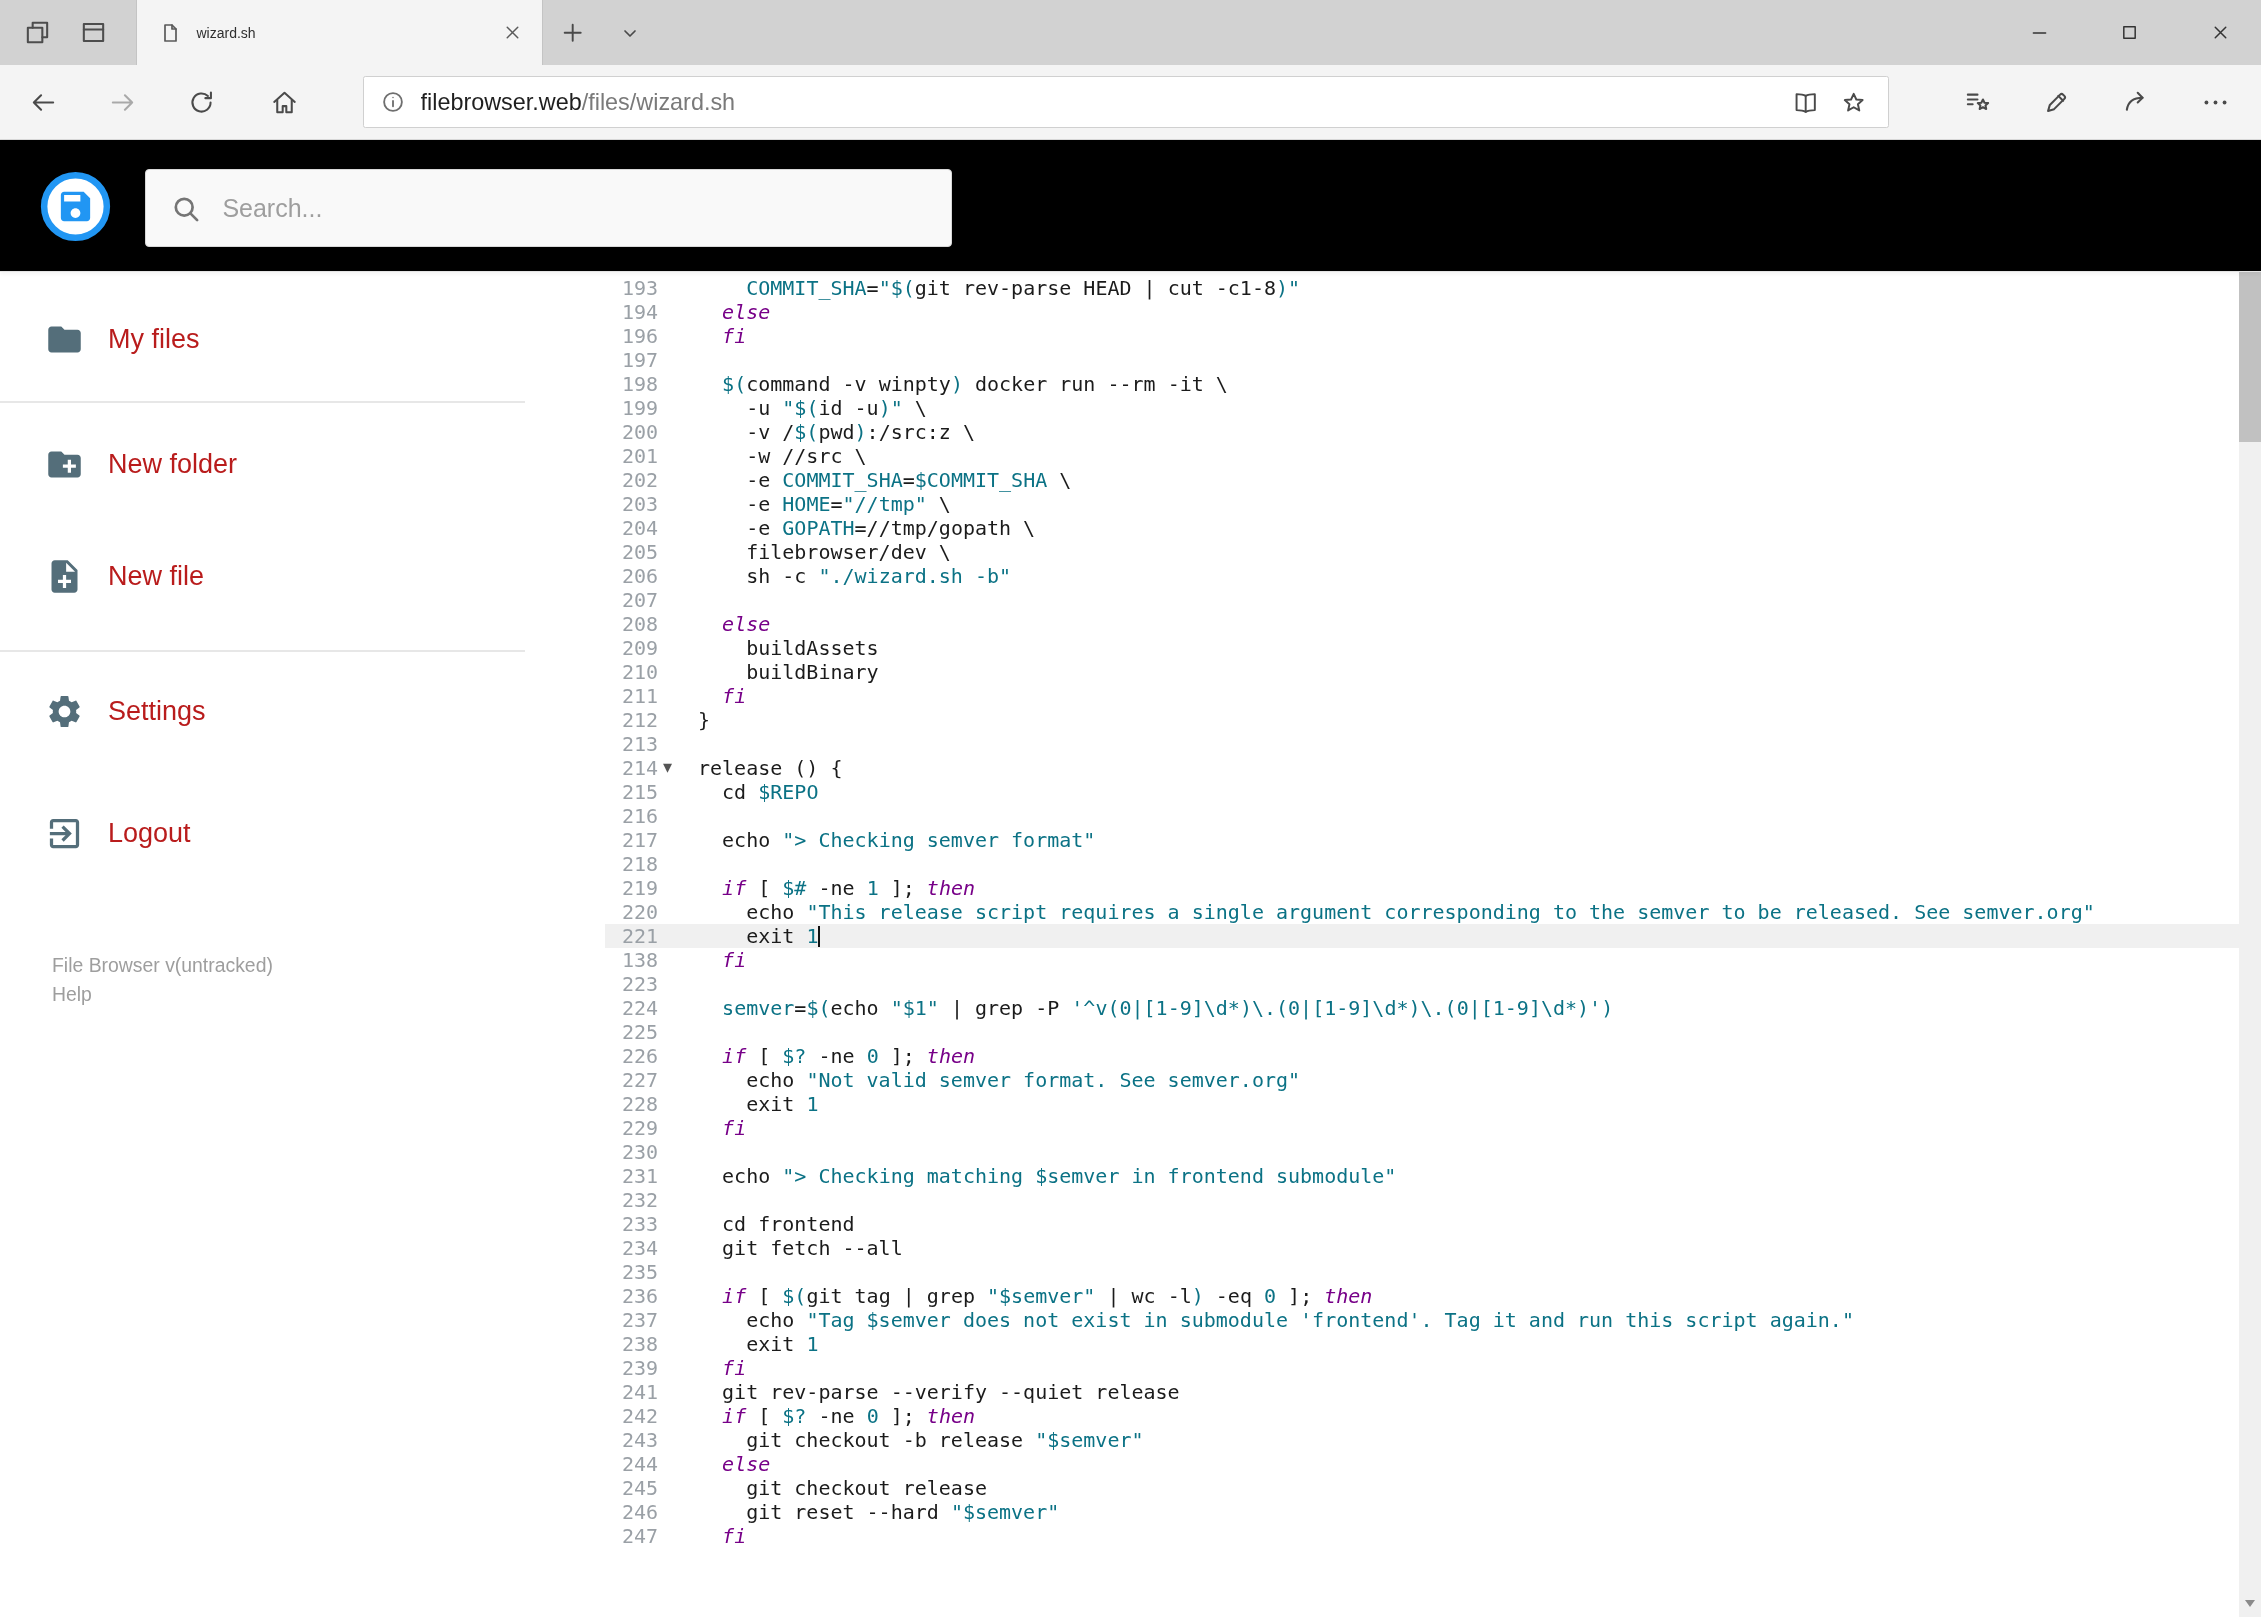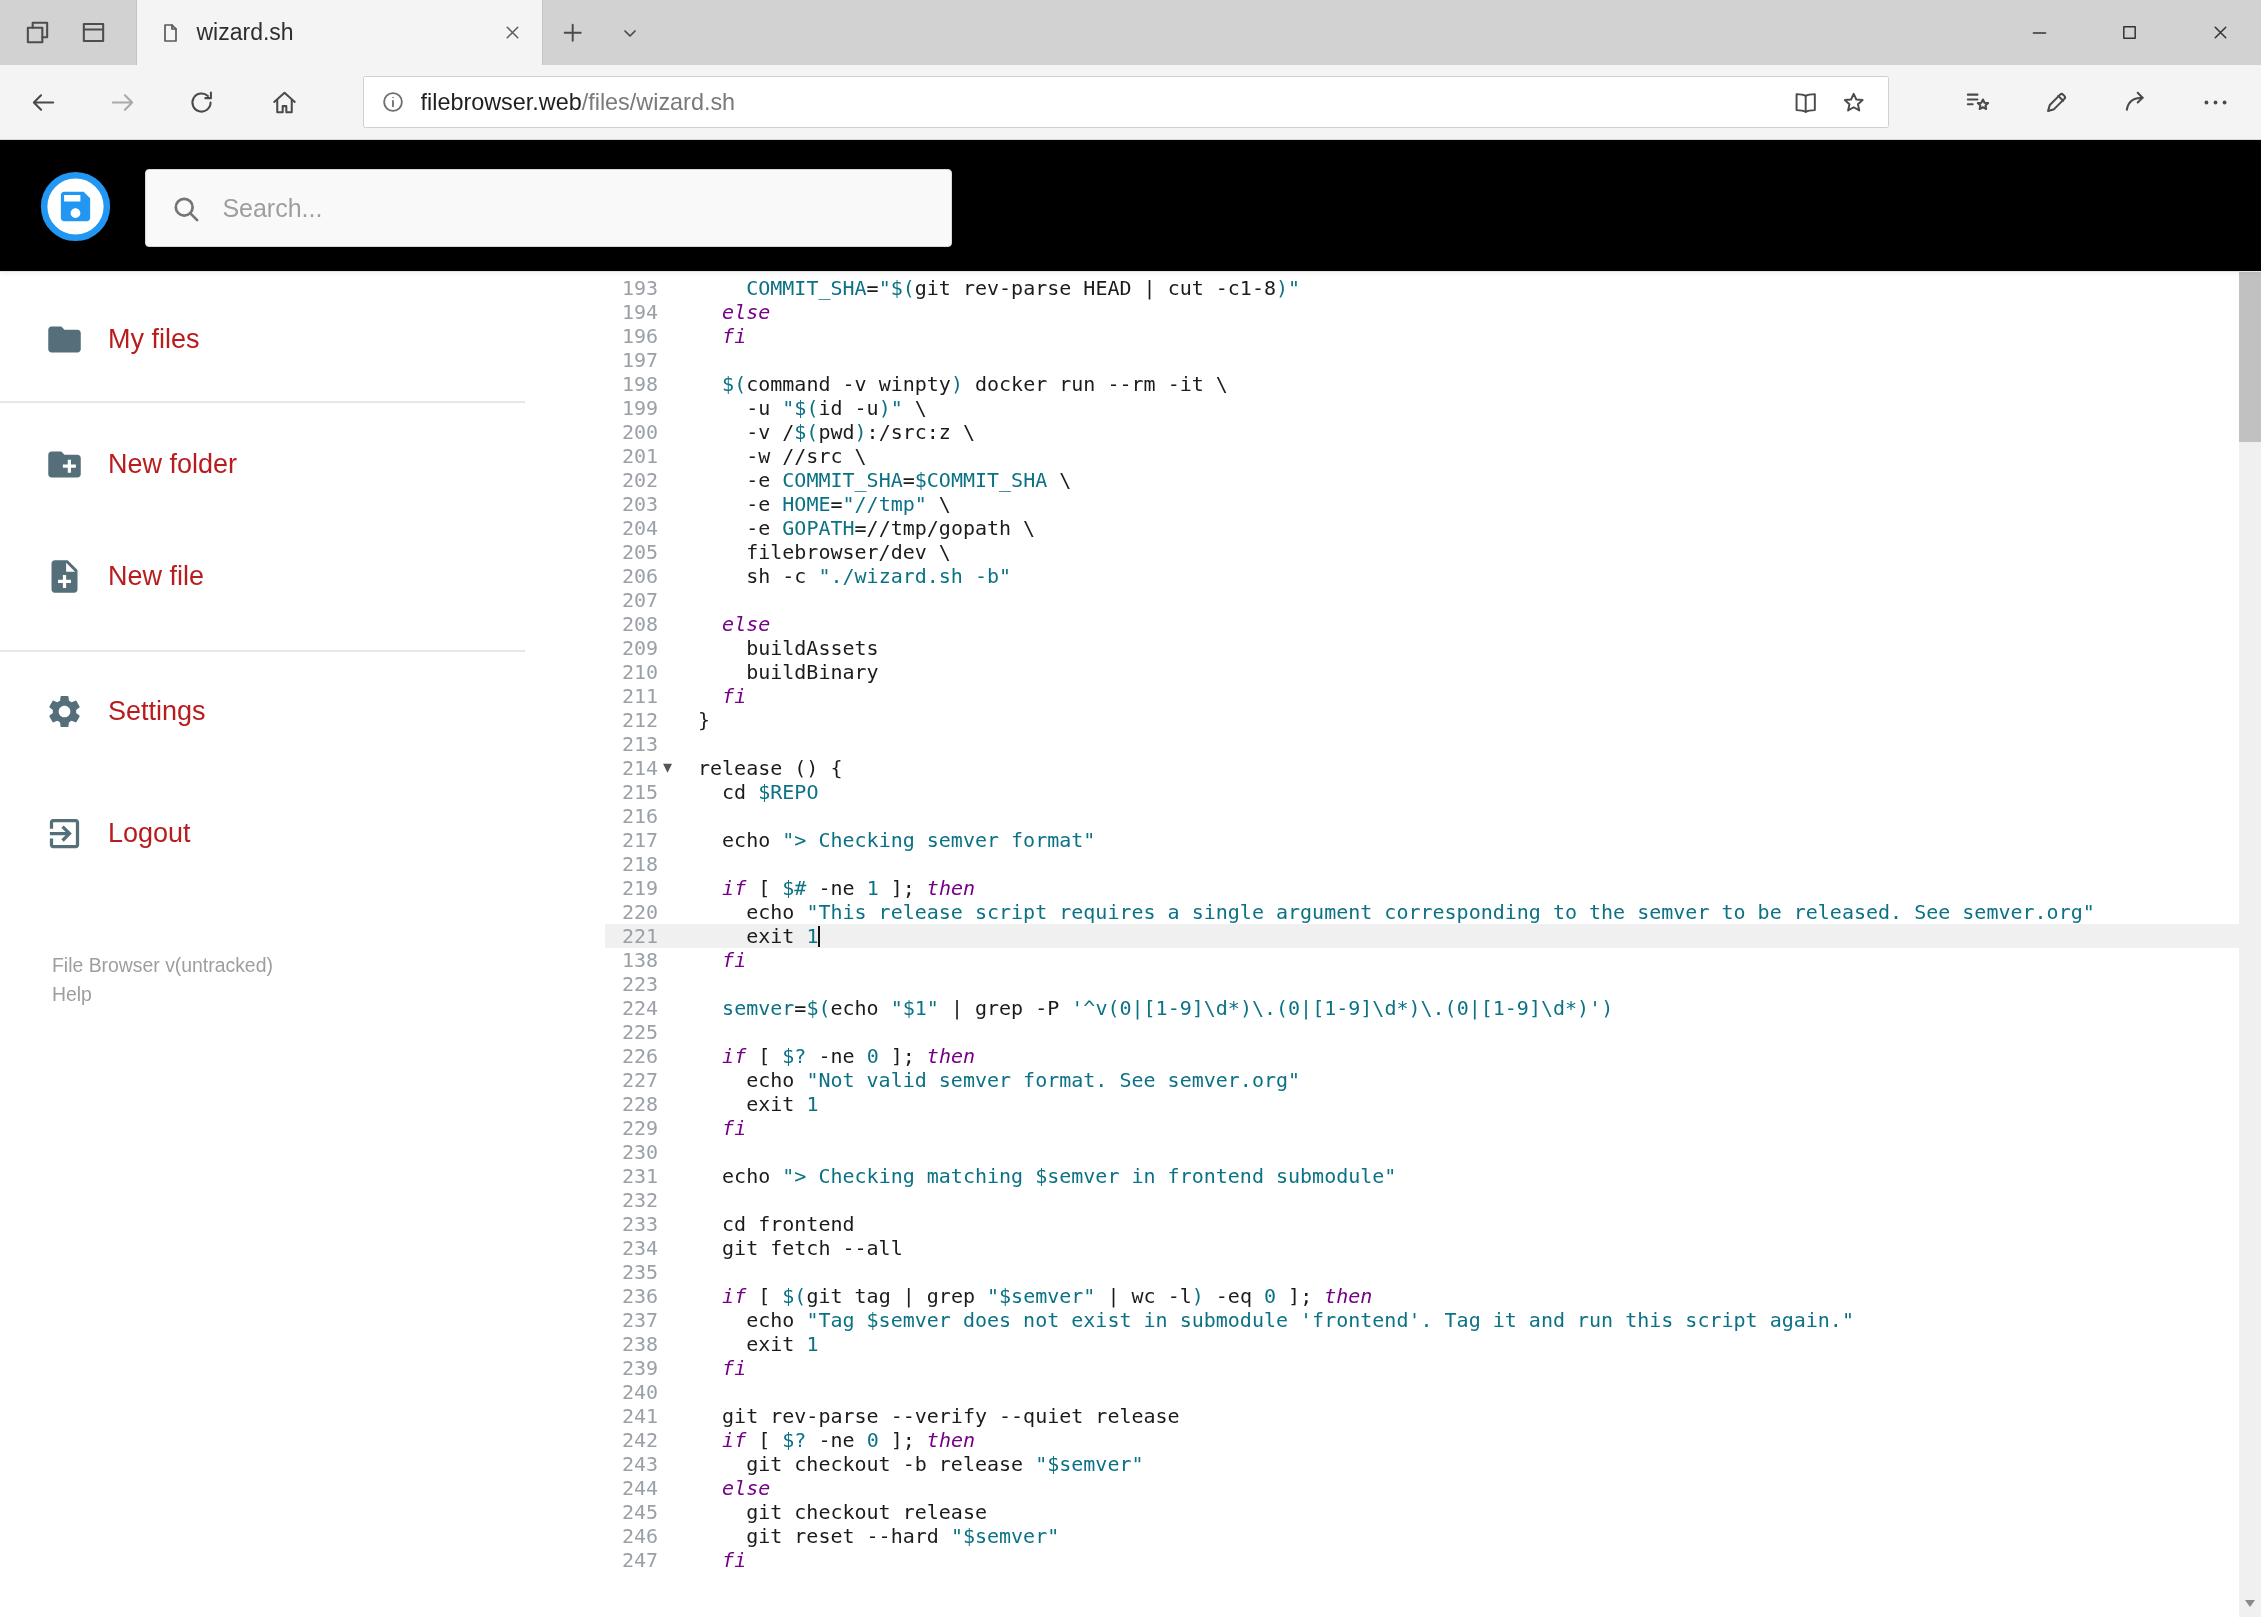--- a/index.html
+++ b/index.html
@@ -5,21 +5,21 @@
   html,body{margin:0;padding:0;background:#fff;}
   body{width:2261px;height:1617px;overflow:hidden;font-family:"Liberation Sans",sans-serif;-webkit-font-smoothing:antialiased;}
   .win{position:absolute;inset:0;width:2261px;height:1617px;}
   button{background:none;border:0;padding:0;margin:0;cursor:pointer;color:inherit;font:inherit;}
 
   
   .tabstrip{position:absolute;left:0;top:0;width:2261px;height:65px;background:#d2d2d2;}
   .ts-btn{position:absolute;top:18px;width:29px;height:29px;color:#4d4d4d;}
   .tab{position:absolute;left:136px;top:0;width:405px;height:65px;background:#f4f4f4;border-left:0.8px solid #c4c4c4;border-right:0.8px solid #c4c4c4;display:flex;align-items:center;}
   .tab-doc{margin-left:21px;color:#5a5a5a;display:flex;}
-  .tab-title{margin-left:14.5px;font-size:23px;color:#2f2f2f;flex:1;}
+  .tab-title{margin-left:14.5px;font-size:14px;color:#2f2f2f;flex:1;}
   .tab-close{width:24px;height:24px;margin-right:18px;color:#5a5a5a;display:flex;align-items:center;justify-content:center;}
   .newtab{position:absolute;left:559px;top:18.6px;width:27.4px;height:27.4px;color:#4a4a4a;}
   .tabchev{position:absolute;left:618px;top:21px;width:24px;height:24px;color:#4a4a4a;}
   .winbtn{position:absolute;top:0;width:81px;height:65px;display:flex;align-items:center;justify-content:center;color:#333;}
   .winbtn.min{left:1999px;} .winbtn.max{left:2089px;} .winbtn.cls{left:2180px;}
 
   
   .navbar{position:absolute;left:0;top:65px;width:2261px;height:75px;background:#f4f4f4;border-bottom:0.8px solid #d8d8d8;box-sizing:border-box;padding-left:10px;}
   .nav-btn{position:absolute;top:22.6px;width:29px;height:29px;color:#4a4a4a;}
   .nav-btn.fwd{color:#a9a9a9;}
@@ -328,21 +328,20 @@
         <div class="row"><span class="num">230</span><span class="codecell"></span></div>
         <div class="row"><span class="num">231</span><span class="codecell"><span class="tok-t">  echo </span><span class="tok-s">"&gt; Checking matching $semver in frontend submodule"</span></span></div>
         <div class="row"><span class="num">232</span><span class="codecell"></span></div>
         <div class="row"><span class="num">233</span><span class="codecell"><span class="tok-t">  cd frontend</span></span></div>
         <div class="row"><span class="num">234</span><span class="codecell"><span class="tok-t">  git fetch --all</span></span></div>
         <div class="row"><span class="num">235</span><span class="codecell"></span></div>
         <div class="row"><span class="num">236</span><span class="codecell"><span class="tok-t">  </span><span class="tok-k">if</span><span class="tok-t"> [ </span><span class="tok-s">$(</span><span class="tok-t">git tag | grep </span><span class="tok-s">"$semver"</span><span class="tok-t"> | wc -l</span><span class="tok-s">)</span><span class="tok-t"> -eq </span><span class="tok-n">0</span><span class="tok-t"> ]; </span><span class="tok-k">then</span></span></div>
         <div class="row"><span class="num">237</span><span class="codecell"><span class="tok-t">    echo </span><span class="tok-s">"Tag $semver does not exist in submodule 'frontend'. Tag it and run this script again."</span></span></div>
         <div class="row"><span class="num">238</span><span class="codecell"><span class="tok-t">    exit </span><span class="tok-n">1</span></span></div>
         <div class="row"><span class="num">239</span><span class="codecell"><span class="tok-t">  </span><span class="tok-k">fi</span></span></div>
-        <div class="row"><span class="num">240</span><span class="codecell"></span></div>
         <div class="row"><span class="num">241</span><span class="codecell"><span class="tok-t">  git rev-parse --verify --quiet release</span></span></div>
         <div class="row"><span class="num">242</span><span class="codecell"><span class="tok-t">  </span><span class="tok-k">if</span><span class="tok-t"> [ </span><span class="tok-v">$?</span><span class="tok-t"> -ne </span><span class="tok-n">0</span><span class="tok-t"> ]; </span><span class="tok-k">then</span></span></div>
         <div class="row"><span class="num">243</span><span class="codecell"><span class="tok-t">    git checkout -b release </span><span class="tok-s">"$semver"</span></span></div>
         <div class="row"><span class="num">244</span><span class="codecell"><span class="tok-t">  </span><span class="tok-k">else</span></span></div>
         <div class="row"><span class="num">245</span><span class="codecell"><span class="tok-t">    git checkout release</span></span></div>
         <div class="row"><span class="num">246</span><span class="codecell"><span class="tok-t">    git reset --hard </span><span class="tok-s">"$semver"</span></span></div>
         <div class="row"><span class="num">247</span><span class="codecell"><span class="tok-t">  </span><span class="tok-k">fi</span></span></div>
       </div>
   </main>
 

